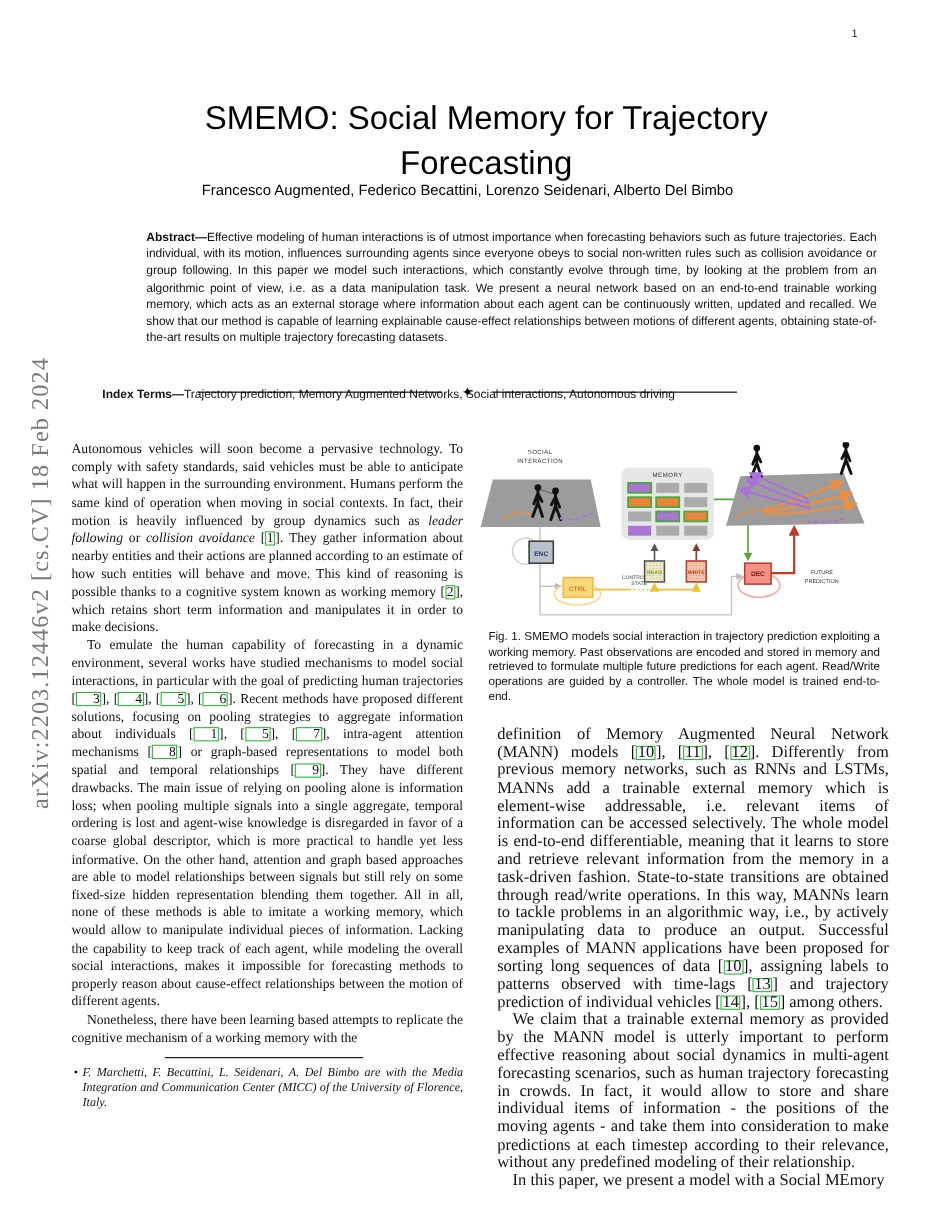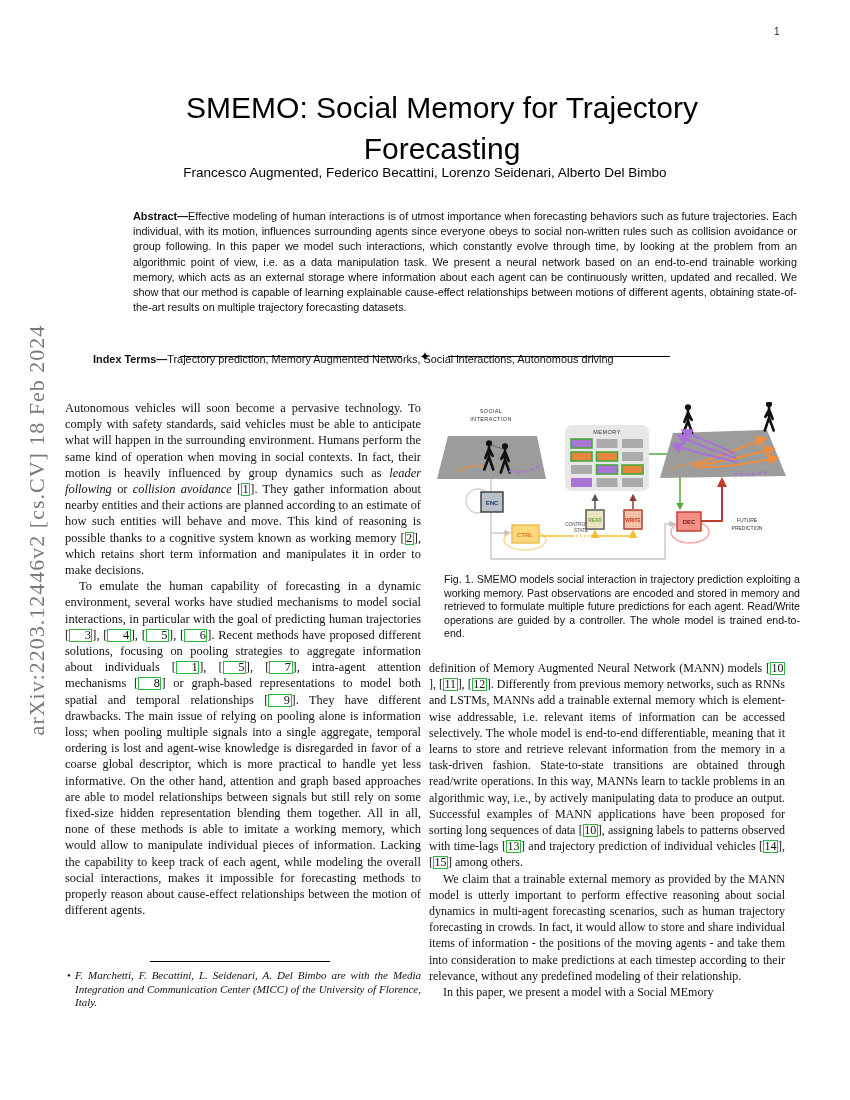--- a/index.html
+++ b/index.html
@@ -15,22 +15,22 @@
   .abstract,.index-terms{position:absolute;left:93px;width:664px;text-align:justify;
            font:10.9px/15.2px "Liberation Sans",sans-serif;color:#111;}
   .abstract{top:209px;margin-left:40px;}
   .index-terms{top:332px;margin-top:20px;}
   .lead{font-weight:bold;}
   .separator{position:absolute;top:350px;left:180px;width:490px;display:flex;align-items:center;}
   .separator .line{flex:1;border-top:1.5px solid #000;}
   .separator .diamond{padding:0 18px;font-size:13px;line-height:13px;color:#000;}
   .col{position:absolute;width:356px;text-align:justify;font-size:12.4px;line-height:16.2px;}
   .col-left{left:65px;top:400px;}
-  .col-right-text{left:429px;top:660px;width:356px;position:absolute;text-align:justify;
-                  font-size:12px;line-height:16.2px;}
+  .col-right-text{left:452px;top:660px;width:356px;position:absolute;text-align:justify;
+                  font-size:15px;line-height:16.2px;}
   .sec-head{margin:0 0 8px 0;font-size:14px;font-weight:600;letter-spacing:.4px;}
   .sec-head .num{margin-right:17px;}
   .sec-head .sc{font-variant:small-caps;}
   p{margin:0;text-indent:14px;}
   p.noindent{text-indent:0;}
   .cite{display:inline-block;border:1px solid #2db83d;line-height:11px;padding:0 .5px;}
   .footnote-rule{position:absolute;top:961px;left:150px;width:180px;border-top:1px solid #000;}
   .footnote{position:absolute;top:969px;left:67px;width:354px;font-style:italic;
             font-size:11px;line-height:13.6px;text-align:justify;}
   .footnote .bullet{position:absolute;left:0;top:0;font-style:normal;}
@@ -57,20 +57,21 @@
 
   <div class="separator">
     <span class="line"></span>
     <span class="diamond">✦</span>
     <span class="line"></span>
   </div>
 
   <div class="col col-left">
     <p class="noindent">Autonomous vehicles will soon become a pervasive technology. To comply with safety standards, said vehicles must be able to anticipate what will happen in the surrounding environment. Humans perform the same kind of operation when moving in social contexts. In fact, their motion is heavily influenced by group dynamics such as <i>leader following</i> or <i>collision avoidance</i> [<span class="cite">1</span>]. They gather information about nearby entities and their actions are planned according to an estimate of how such entities will behave and move. This kind of reasoning is possible thanks to a cognitive system known as working memory [<span class="cite">2</span>], which retains short term information and manipulates it in order to make decisions.</p>
     <p>To emulate the human capability of forecasting in a dynamic environment, several works have studied mechanisms to model social interactions, in particular with the goal of predicting human trajectories [<span class="cite">3</span>], [<span class="cite">4</span>], [<span class="cite">5</span>], [<span class="cite">6</span>]. Recent methods have proposed different solutions, focusing on pooling strategies to aggregate information about individuals [<span class="cite">1</span>], [<span class="cite">5</span>], [<span class="cite">7</span>], intra-agent attention mechanisms [<span class="cite">8</span>] or graph-based representations to model both spatial and temporal relationships [<span class="cite">9</span>]. They have different drawbacks. The main issue of relying on pooling alone is information loss; when pooling multiple signals into a single aggregate, temporal ordering is lost and agent-wise knowledge is disregarded in favor of a coarse global descriptor, which is more practical to handle yet less informative. On the other hand, attention and graph based approaches are able to model relationships between signals but still rely on some fixed-size hidden representation blending them together. All in all, none of these methods is able to imitate a working memory, which would allow to manipulate individual pieces of information. Lacking the capability to keep track of each agent, while modeling the overall social interactions, makes it impossible for forecasting methods to properly reason about cause-effect relationships between the motion of different agents.</p>
+    <p>Nonetheless, there have been learning based attempts to replicate the cognitive mechanism of a working memory with the</p>
   </div>
 
   <div class="footnote-rule"></div>
   <div class="footnote">
     <span class="bullet">•</span>
     <span class="fn-text">F. Marchetti, F. Becattini, L. Seidenari, A. Del Bimbo are with the Media Integration and Communication Center (MICC) of the University of Florence, Italy.</span>
   </div>
 
   <div class="figure">
     <svg width="356" height="165" viewBox="0 0 356 165">

